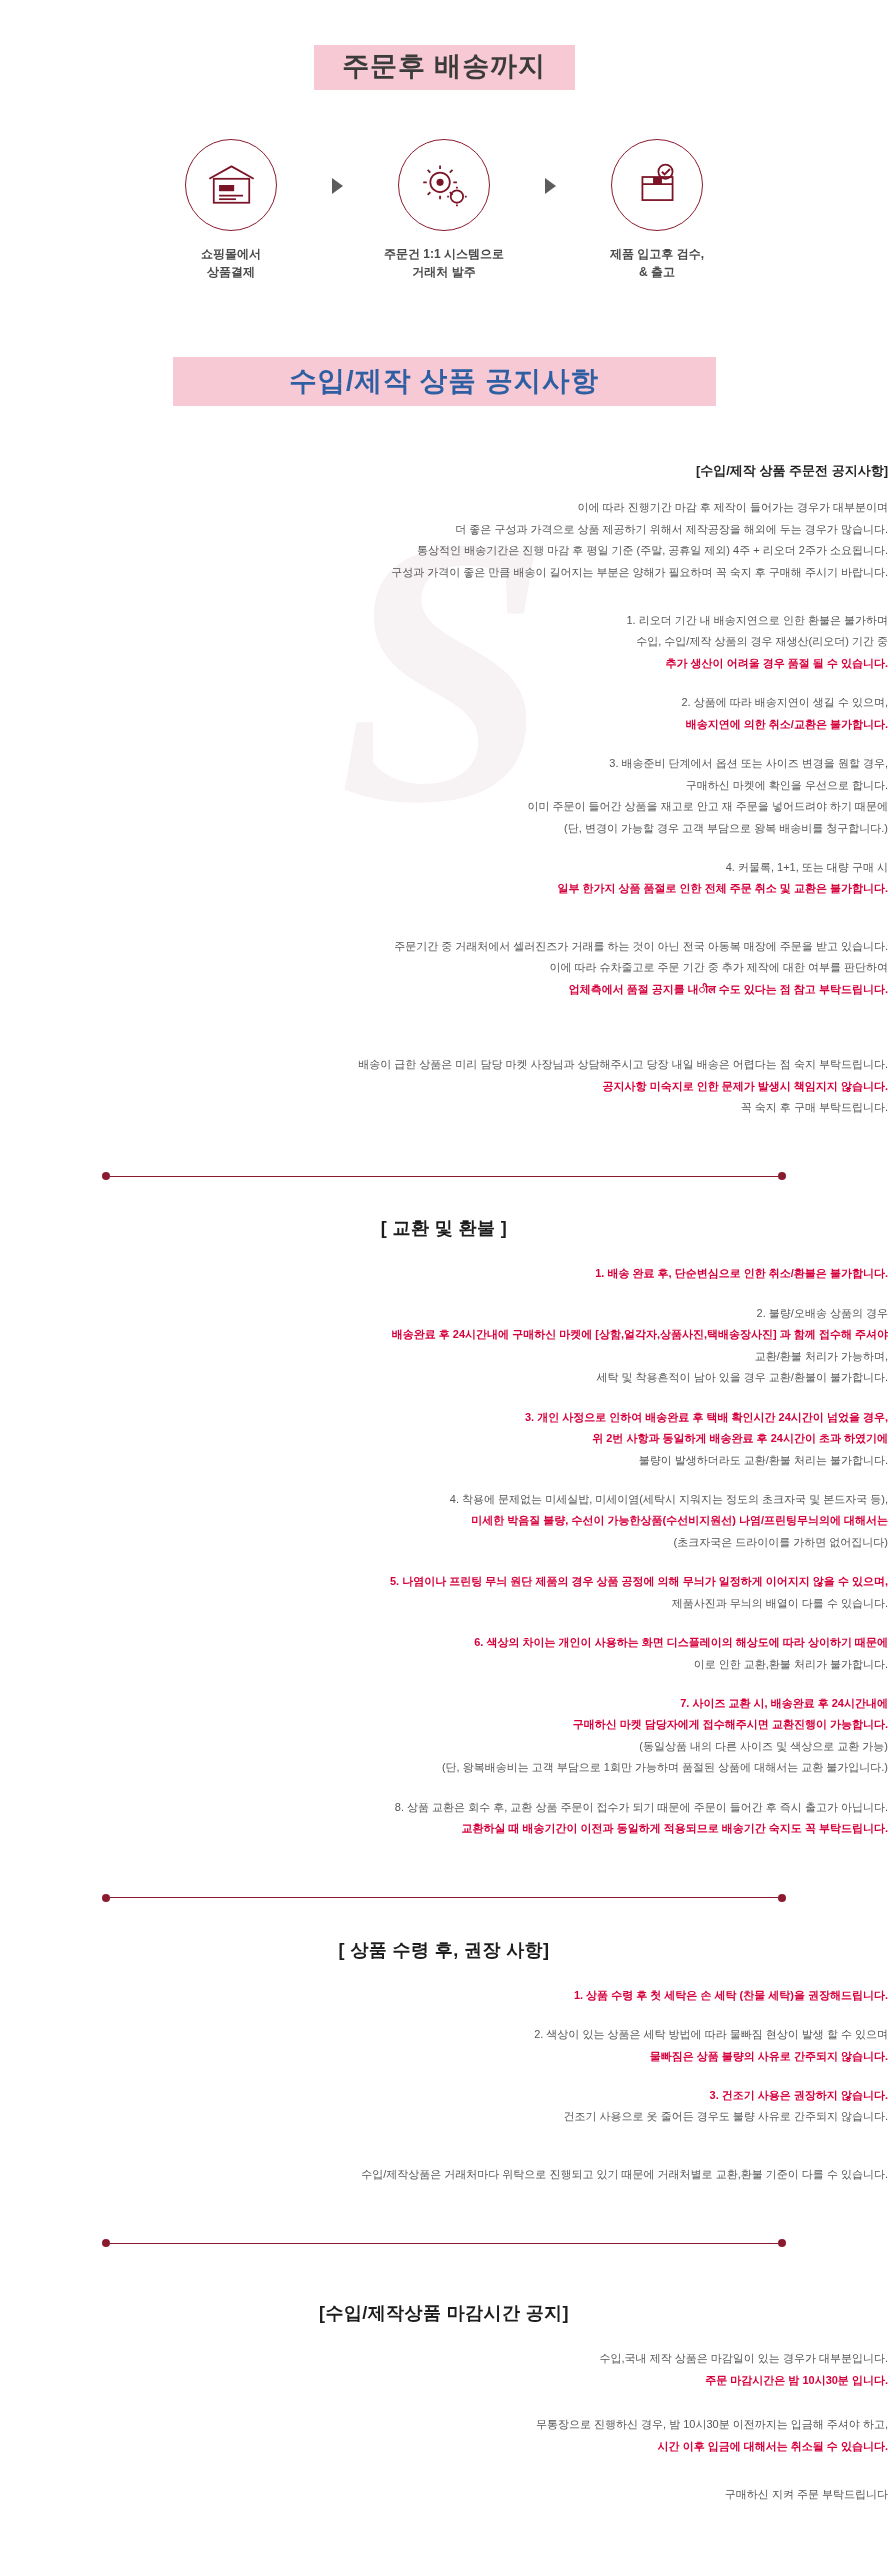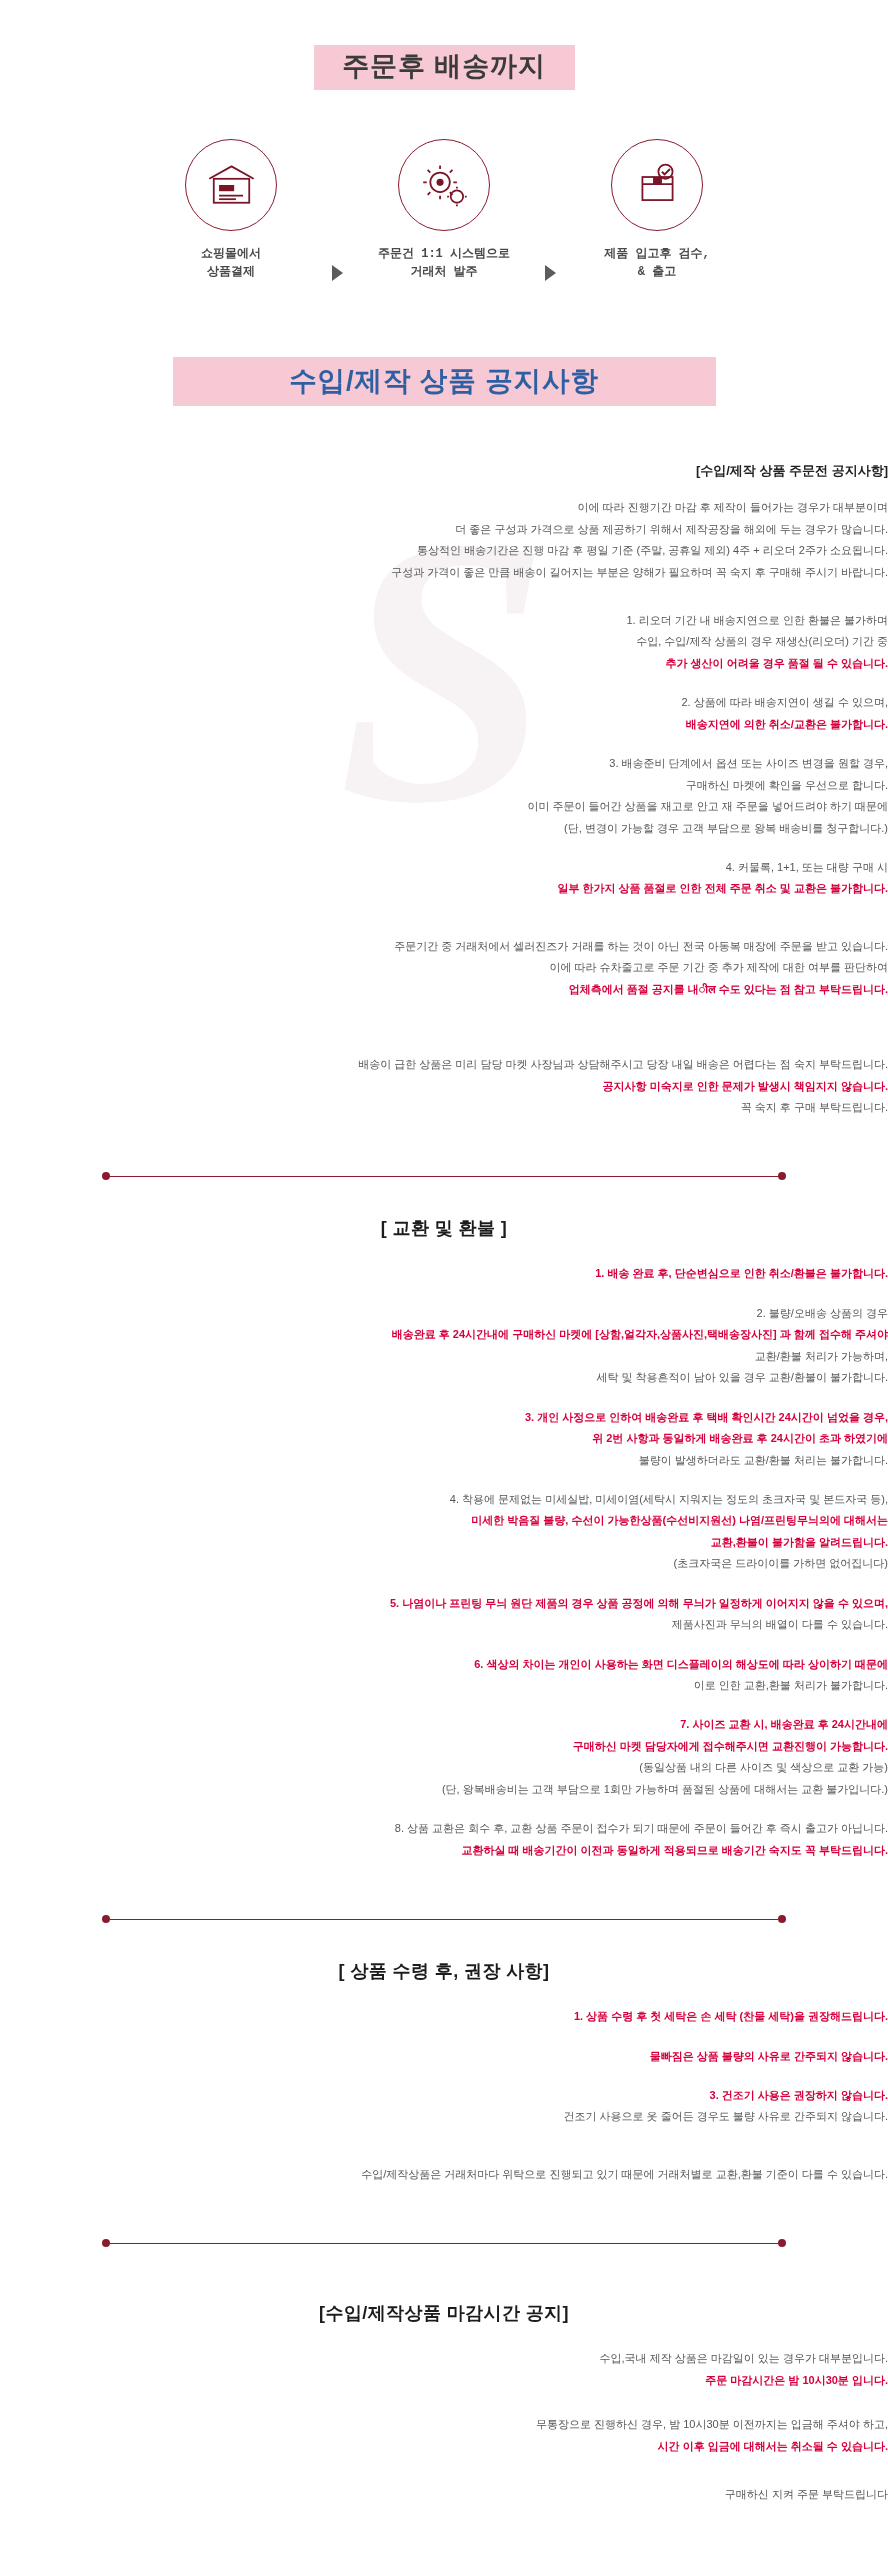--- a/index.html
+++ b/index.html
@@ -34,23 +34,22 @@
     font-weight: bold;
     color: #3b3b3b;
     letter-spacing: 0.9px;
     line-height: 1;
   }
 
   .flow {
     margin: 49px auto 0 auto;
     width: 622px;
     display: flex;
-    align-items: flex-end;
+    align-items: flex-start;
     justify-content: center;
-    font-family: Liberation Mono, monospace;
   }
   .flow-step {
     width: 160px;
     text-align: center;
   }
   .flow-circle {
     width: 92px;
     height: 92px;
     border: 1.8px solid #8a1a2e;
     border-radius: 50%;
@@ -345,21 +344,20 @@
       <div class="red">3. 개인 사정으로 인하여 배송완료 후 택배 확인시간 24시간이 넘었을 경우,</div>
       <div class="red">위 2번 사항과 동일하게 배송완료 후 24시간이 초과 하였기에</div>
       <div>불량이 발생하더라도 교환/환불 처리는 불가합니다.</div>
     </div>
 
     <div class="sp-20"></div>
 
     <div class="block p">
       <div>4. 착용에 문제없는 미세실밥, 미세이염(세탁시 지워지는 정도의 초크자국 및 본드자국 등),</div>
       <div class="red">미세한 박음질 불량, 수선이 가능한상품(수선비지원선) 나염/프린팅무늬의에 대해서는</div>
-      <div class="red">교환,환불이 불가함을 알려드립니다.</div>
       <div>(초크자국은 드라이이를 가하면 없어집니다)</div>
     </div>
 
     <div class="sp-20"></div>
 
     <div class="block p">
       <div class="red">5. 나염이나 프린팅 무늬 원단 제품의 경우 상품 공정에 의해 무늬가 일정하게 이어지지 않을 수 있으며,</div>
       <div>제품사진과 무늬의 배열이 다를 수 있습니다.</div>
     </div>
 
@@ -401,20 +399,21 @@
 
     <div class="sp-26"></div>
 
     <div class="block p">
       <div class="red">1. 상품 수령 후 첫 세탁은 손 세탁 (찬물 세탁)을 권장해드립니다.</div>
     </div>
 
     <div class="sp-20"></div>
 
     <div class="block p">
+      <div>2. 색상이 있는 상품은 세탁 방법에 따라 물빠짐 현상이 발생 할 수 있으며</div>
       <div class="red">물빠짐은 상품 불량의 사유로 간주되지 않습니다.</div>
     </div>
 
     <div class="sp-20"></div>
 
     <div class="block p">
       <div class="red">3. 건조기 사용은 권장하지 않습니다.</div>
       <div>건조기 사용으로 옷 줄어든 경우도 불량 사유로 간주되지 않습니다.</div>
     </div>
 

